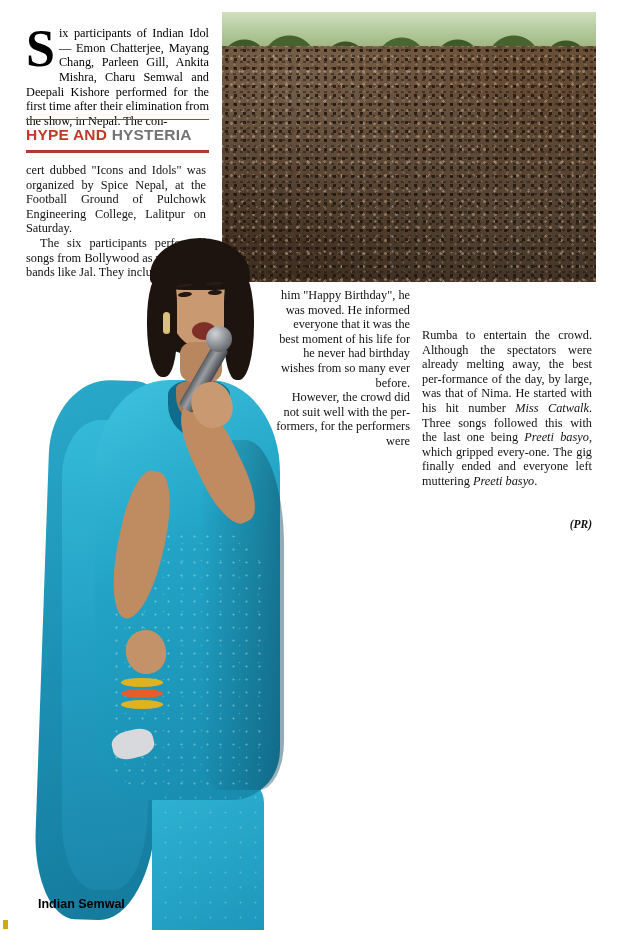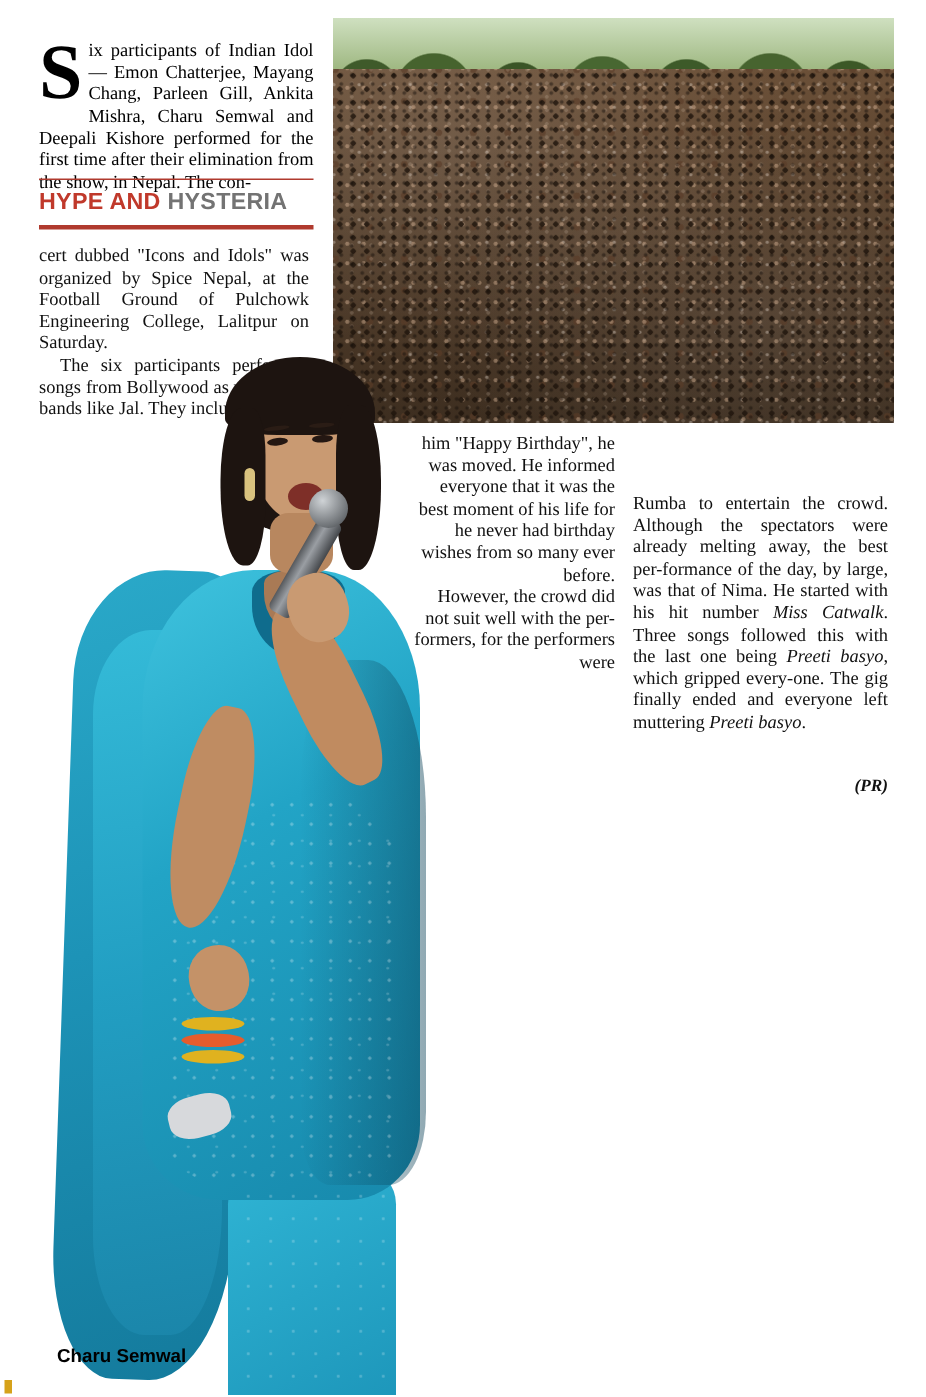--- a/index.html
+++ b/index.html
@@ -476,16 +476,16 @@
     <div class="s-bangle1"></div>
     <div class="s-bangle2"></div>
     <div class="s-bangle3"></div>
     <div class="s-watch"></div>
     <div class="s-arm-up"></div>
     <div class="s-mic-body"></div>
     <div class="s-hand-up"></div>
     <div class="s-mic-head"></div>
   </div>
 
-  <div class="photo-caption">Charu Semwal</div>
+  <div class="photo-caption">Indian Semwal</div>
 
   <div class="edge-mark"></div>
 </div>
 
 </body></html>

